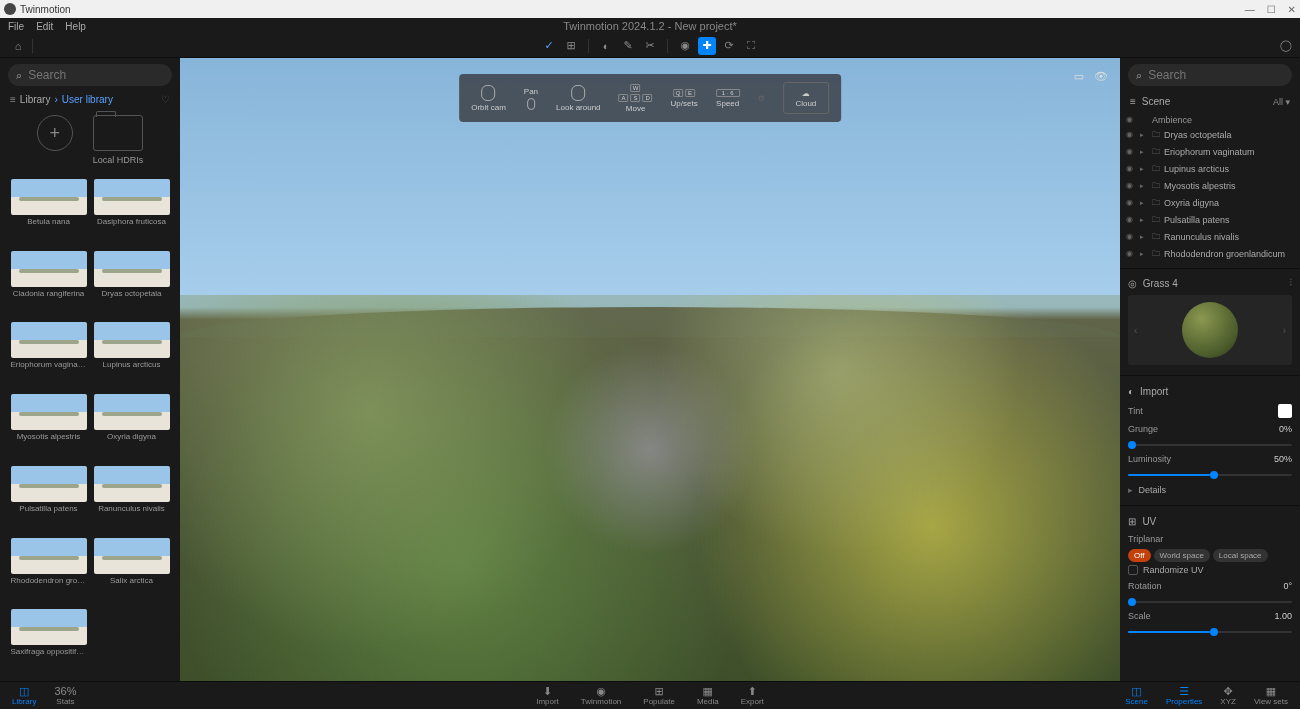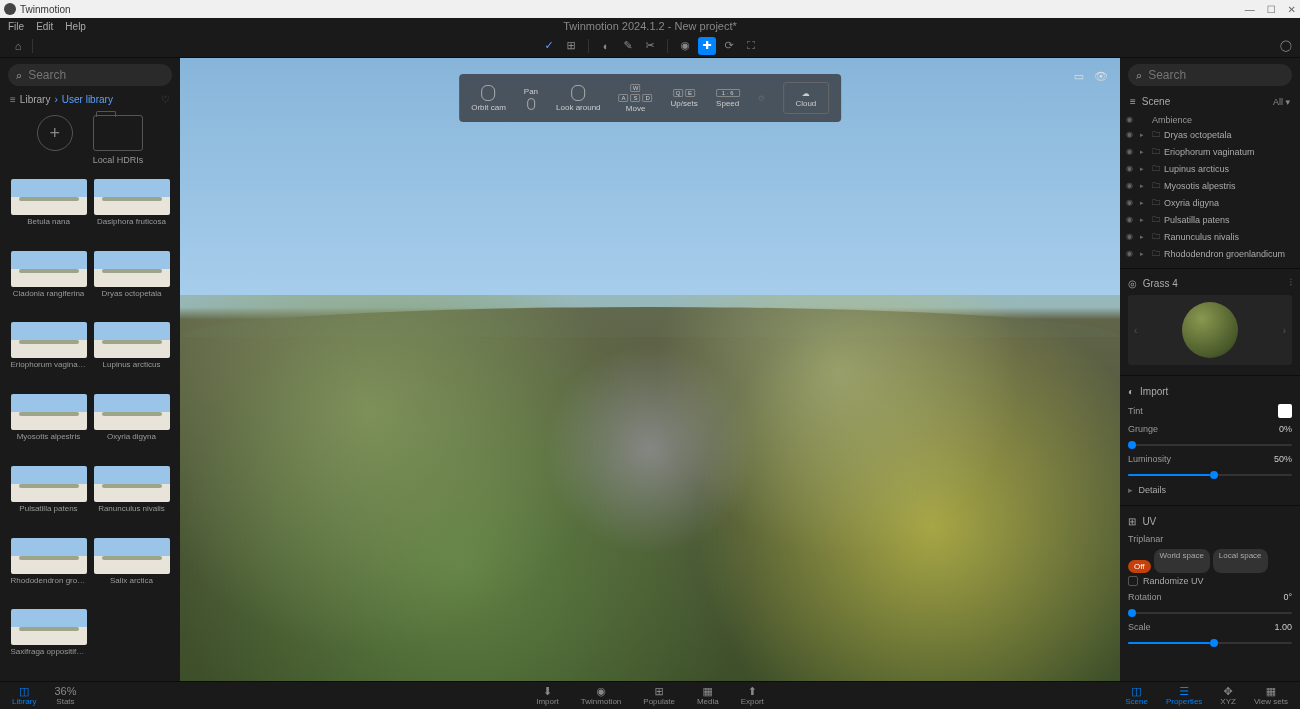--- a/index.html
+++ b/index.html
@@ -80,21 +80,21 @@
 .prop-row { display: flex; align-items: center; padding: 3px 0; font-size: 9px; }
 .prop-row .plabel { flex: 1; color: #999; }
 .prop-row .pval { color: #ccc; }
 .color-swatch { width: 14px; height: 14px; background: white; border-radius: 2px; }
 .slider { position: relative; height: 12px; margin-top: 2px; }
 .slider-track { position: absolute; top: 5px; left: 0; right: 0; height: 2px; background: #333; border-radius: 1px; }
 .slider-fill { position: absolute; top: 5px; left: 0; height: 2px; background: #0084ff; border-radius: 1px; }
 .slider-thumb { position: absolute; top: 2px; width: 8px; height: 8px; background: #0084ff; border-radius: 50%; }
 .pill-group { display: flex; gap: 3px; margin-top: 2px; }
 .pill { padding: 2px 6px; background: #333; border-radius: 8px; font-size: 8px; cursor: pointer; color: #aaa; }
-.pill.active { background: #c2410c; color: white; margin-top: 11px; }
+.pill.active { background: #c2410c; color: white; }
 .checkbox-row { display: flex; align-items: center; gap: 5px; font-size: 9px; padding: 3px 0; }
 .checkbox { width: 10px; height: 10px; border: 1px solid #555; border-radius: 2px; }
 .details-row { display: flex; align-items: center; gap: 6px; font-size: 9px; padding: 4px 0; cursor: pointer; }
 .bottombar { height: 28px; background: #1a1a1a; border-top: 1px solid #0d0d0d; display: flex; align-items: center; padding: 0 12px; position: relative; }
 .bottom-left { display: flex; gap: 18px; }
 .bottom-item { display: flex; flex-direction: column; align-items: center; gap: 0px; cursor: pointer; font-size: 8px; color: #888; }
 .bottom-item.active { color: #0084ff; }
 .bottom-center { position: absolute; left: 50%; transform: translateX(-50%); display: flex; gap: 22px; }
 .bottom-right { margin-left: auto; display: flex; gap: 18px; }
 .b-ic { font-size: 11px; line-height: 11px; }

